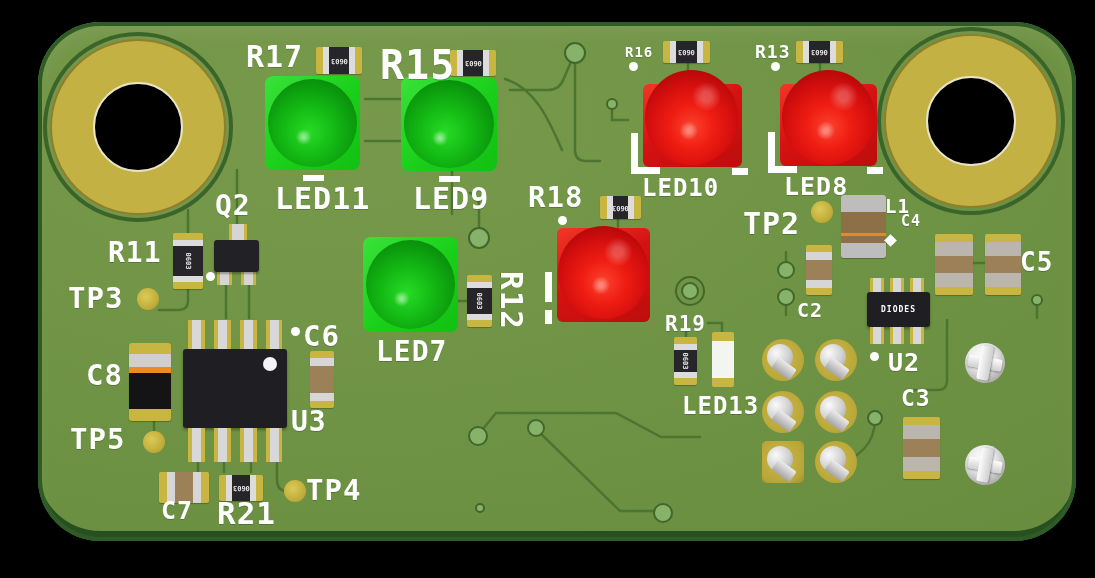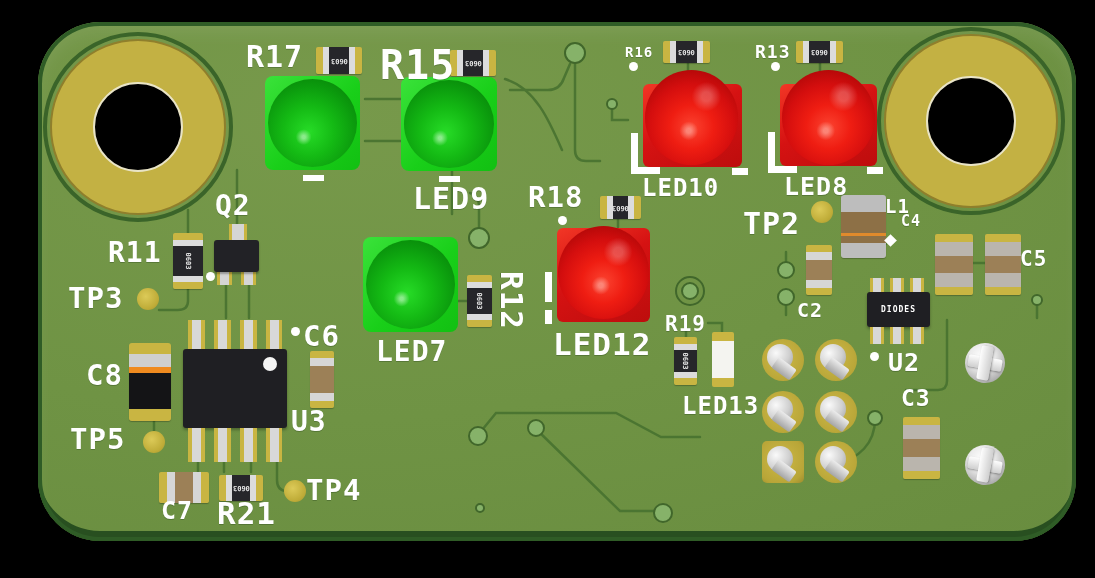--- a/index.html
+++ b/index.html
@@ -280,41 +280,41 @@
   <i class="wdot" style="left:206px;top:272px"></i>
   <i class="wdot" style="left:558px;top:216px"></i>
   <i class="wdot" style="left:629px;top:62px"></i>
   <i class="wdot" style="left:771px;top:62px"></i>
   <i class="wdot" style="left:870px;top:352px"></i>
   <i class="wdot" style="left:291px;top:327px"></i>
   <i class="wdia" style="left:886px;top:236px"></i>
 
   <span class="lbl" style="left:246px;top:42px;font-size:30px">R17</span>
   <span class="lbl" style="left:380px;top:45px;font-size:40px">R15</span>
+  <span class="lbl" style="left:275px;top:184px;font-size:30px">LED11</span>
   <span class="lbl" style="left:413px;top:184px;font-size:30px">LED9</span>
   <span class="lbl" style="left:215px;top:192px;font-size:28px">Q2</span>
   <span class="lbl" style="left:108px;top:239px;font-size:28px">R11</span>
   <span class="lbl" style="left:68px;top:284px;font-size:29px">TP3</span>
   <span class="lbl" style="left:303px;top:322px;font-size:29px">C6</span>
   <span class="lbl" style="left:86px;top:361px;font-size:29px">C8</span>
   <span class="lbl" style="left:291px;top:408px;font-size:28px">U3</span>
   <span class="lbl" style="left:70px;top:425px;font-size:29px">TP5</span>
   <span class="lbl" style="left:161px;top:498px;font-size:25px">C7</span>
   <span class="lbl" style="left:217px;top:498px;font-size:31px">R21</span>
   <span class="lbl" style="left:306px;top:476px;font-size:29px">TP4</span>
   <span class="lbl" style="left:376px;top:338px;font-size:28px">LED7</span>
   <span class="lbl" style="left:527px;top:271px;font-size:31px;transform:rotate(90deg);transform-origin:0 0">R12</span>
   <span class="lbl" style="left:528px;top:183px;font-size:29px">R18</span>
-  <span class="lbl" style="left:553px;top:329px;font-size:31px">LED12</span>
   <span class="lbl" style="left:665px;top:314px;font-size:21px">R19</span>
   <span class="lbl" style="left:682px;top:394px;font-size:24px">LED13</span>
   <span class="lbl" style="left:625px;top:45px;font-size:14px">R16</span>
   <span class="lbl" style="left:642px;top:176px;font-size:24px">LED10</span>
   <span class="lbl" style="left:755px;top:43px;font-size:18px">R13</span>
   <span class="lbl" style="left:784px;top:174px;font-size:25px">LED8</span>
   <span class="lbl" style="left:743px;top:209px;font-size:30px">TP2</span>
   <span class="lbl" style="left:885px;top:197px;font-size:19px">L1</span>
   <span class="lbl" style="left:901px;top:214px;font-size:15px">C4</span>
-  <span class="lbl" style="left:1020px;top:249px;font-size:21px">C5</span>
+  <span class="lbl" style="left:1020px;top:249px;font-size:26px">C5</span>
   <span class="lbl" style="left:797px;top:300px;font-size:20px">C2</span>
   <span class="lbl" style="left:888px;top:350px;font-size:25px">U2</span>
   <span class="lbl" style="left:901px;top:387px;font-size:23px">C3</span>
 </div>
 
 </body></html>

